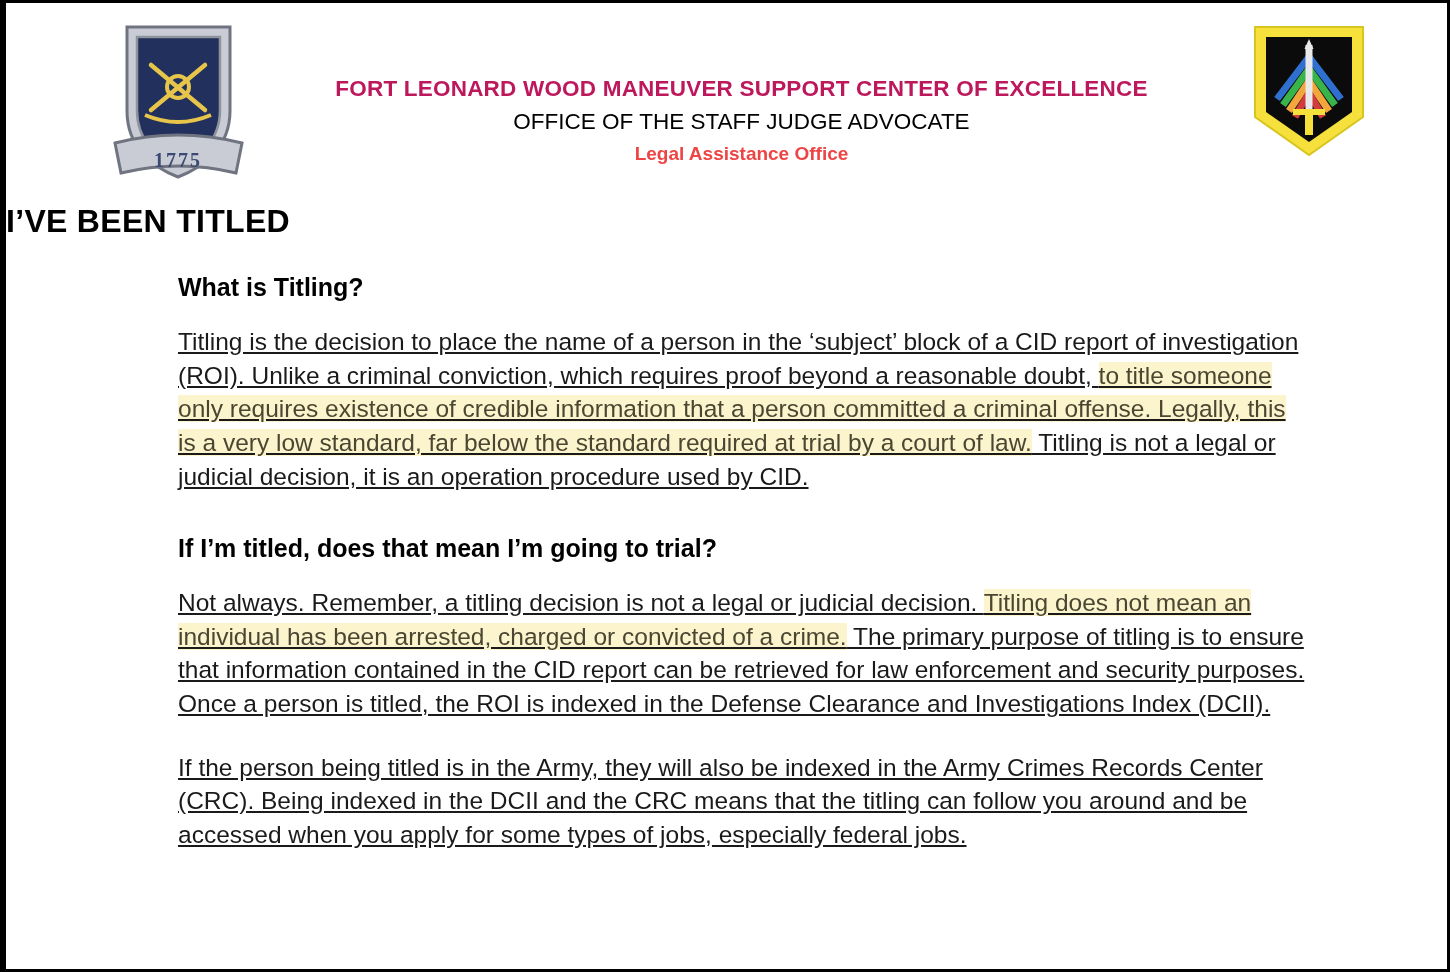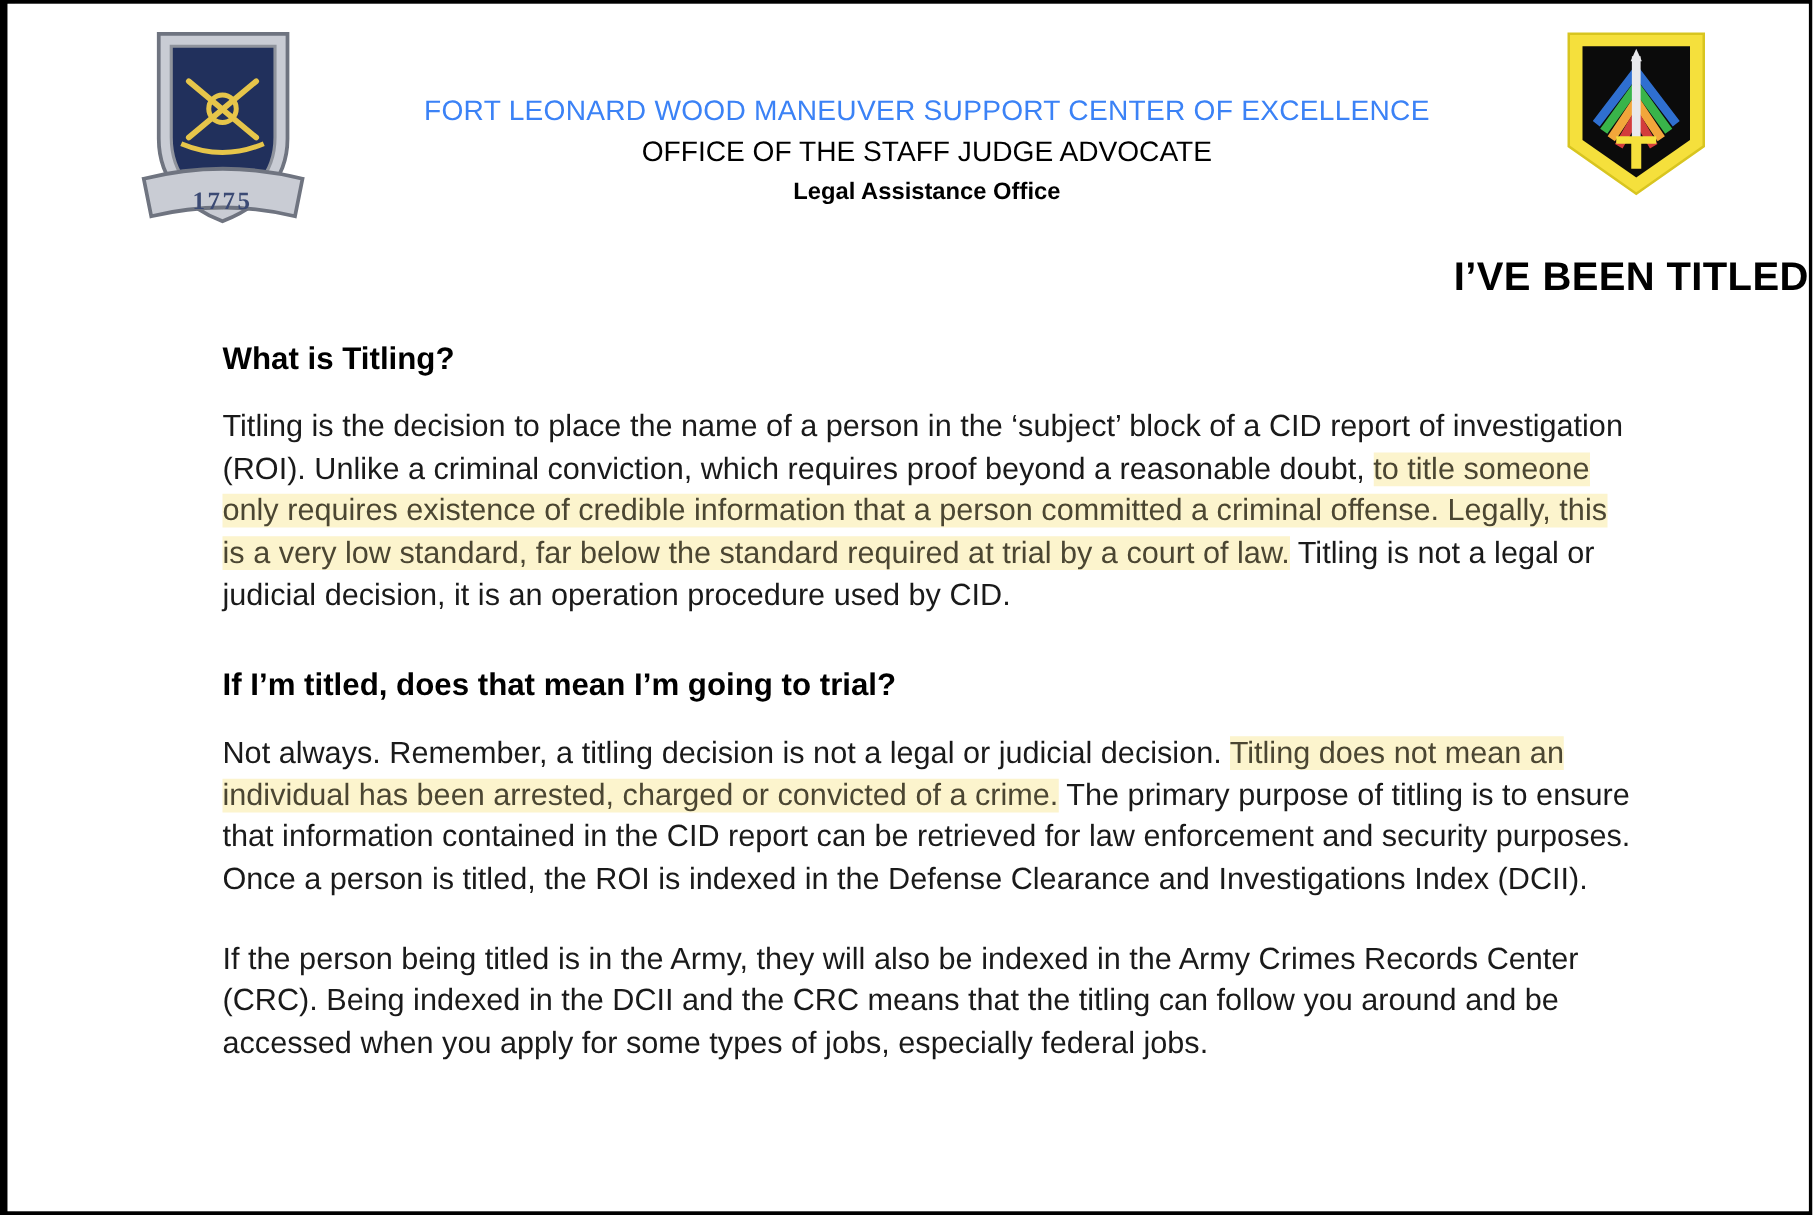--- a/index.html
+++ b/index.html
@@ -52,41 +52,41 @@
   }
   .header-text {
     position: absolute;
     left: 250px;
     right: 220px;
     top: 70px;
     text-align: center;
   }
   .hdr-line1 {
     font-size: 22.5px;
-    font-weight: normal;
+    font-weight: bold;
     letter-spacing: 0.2px;
-    color: #3b82f6;
+    color: #be185d;
     line-height: 1.45;
   }
   .hdr-line2 {
     font-size: 22.5px;
     font-weight: normal;
     color: #000;
     line-height: 1.45;
   }
   .hdr-line3 {
     font-size: 19px;
     font-weight: bold;
-    color: #000000;
+    color: #ef4444;
     line-height: 1.7;
   }
 
   
   .doc-title {
-    text-align: right;
+    text-align: left;
     font-size: 32px;
     font-weight: bold;
     color: #000;
     margin-top: 10px;
     letter-spacing: 0.3px;
   }
 
   
   .body-area {
     margin: 0 auto;
@@ -103,20 +103,21 @@
   }
   h2.section.second {
     margin-top: 40px;
   }
   p.para {
     font-size: 24.5px;
     line-height: 1.37;
     color: #1a1a1a;
     margin: 0 0 30px 0;
     text-align: left;
+    text-decoration: underline;
   }
   p.para.last {
     margin-bottom: 0;
   }
   .hl {
     background: #fcf4cd;
     color: #4b4632;
     box-decoration-break: clone;
     -webkit-box-decoration-break: clone;
   }

